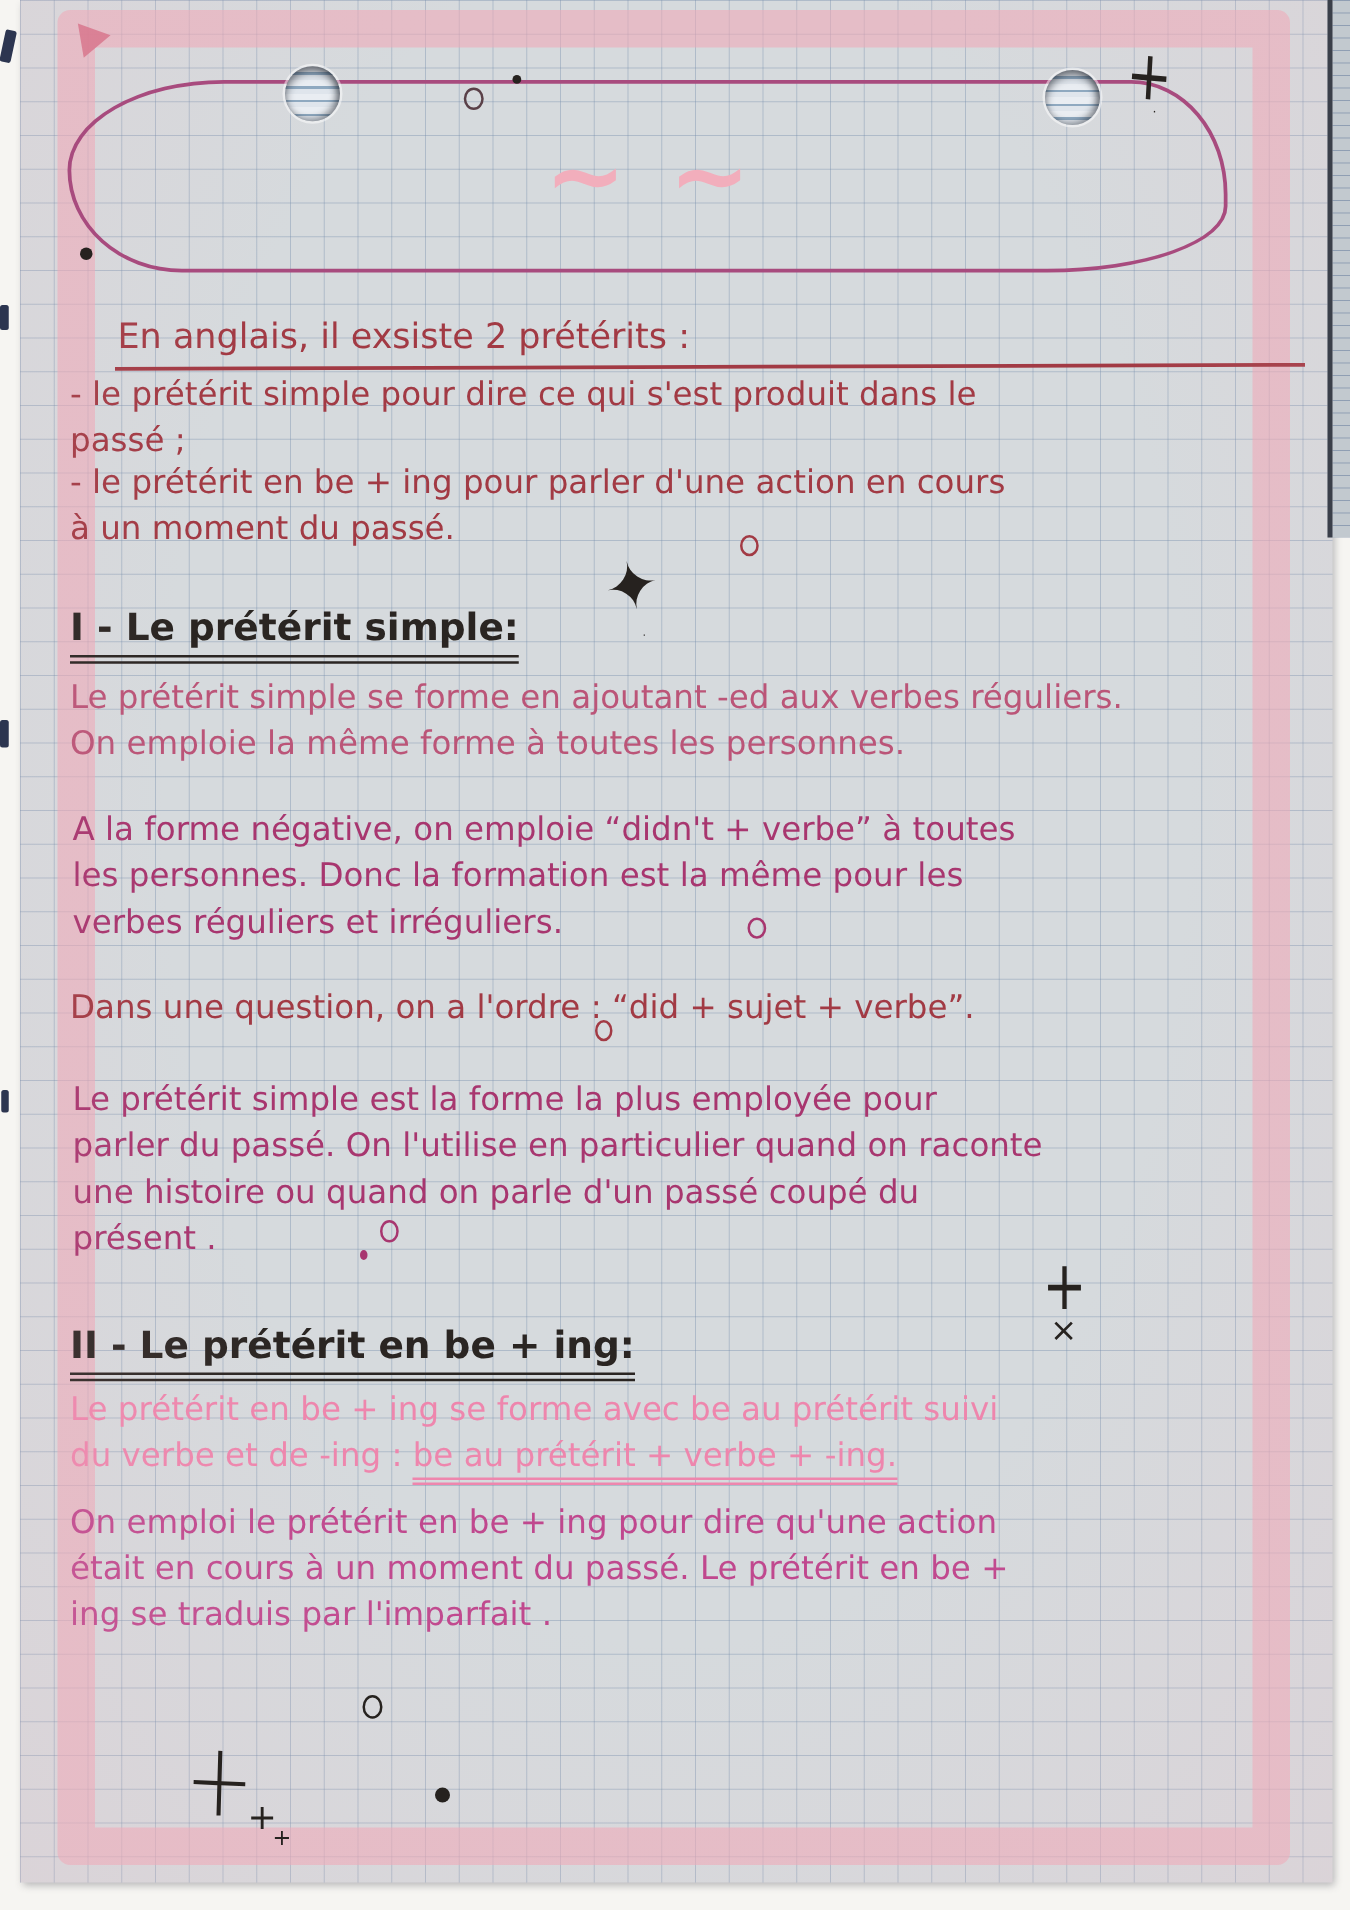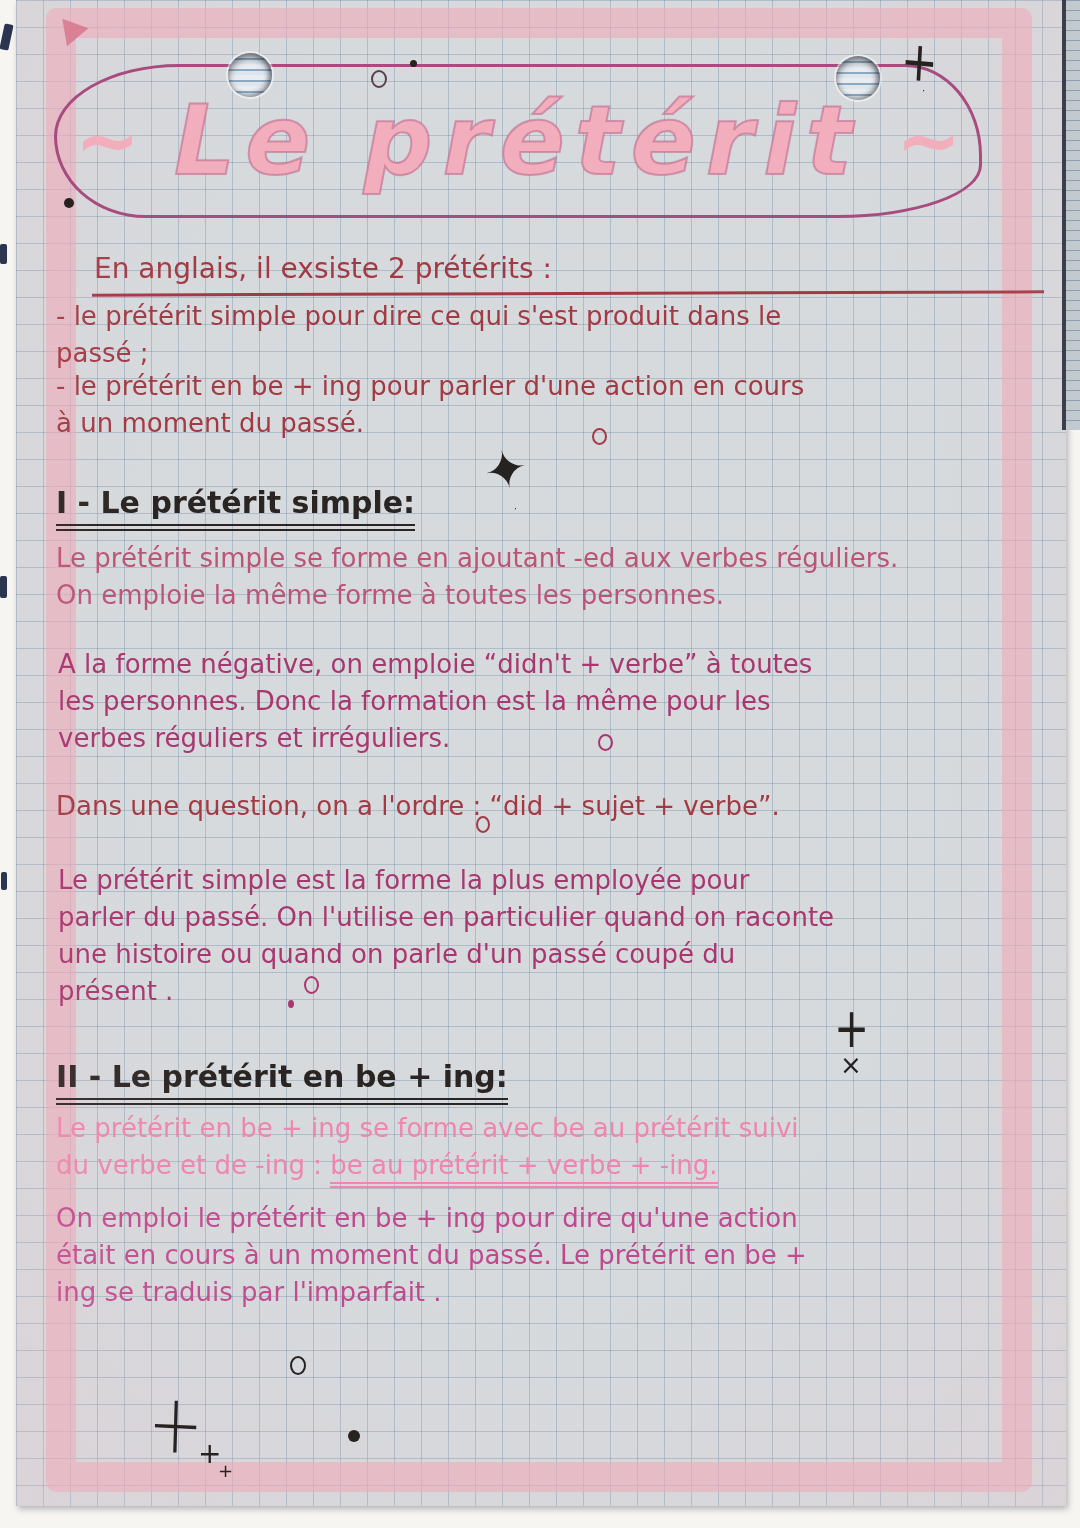--- a/index.html
+++ b/index.html
@@ -119,21 +119,20 @@
 
 <div class="page">
   <div class="pink-frame"></div>
   <div class="corner-arrow"></div>
 
   <div class="hole hole-left"></div>
   <div class="hole hole-right"></div>
 
   <div class="title-blob">
     <span class="tilde" style="color: rgb(242, 174, 188);">~</span>
-    <span class="title-text" style="color: rgb(242, 174, 188);">Le prétérit</span>
     <span class="tilde" style="color: rgb(242, 174, 188);">~</span>
   </div>
 
   <p class="blk intro-heading" style="color: rgb(162, 58, 68);">En anglais, il exsiste 2 prétérits :</p>
   <div class="rule-line"></div>
   <p class="blk bullet1" style="color: rgb(162, 58, 68);">- le prétérit simple pour dire ce qui s'est produit dans le
 passé ;</p>
   <p class="blk bullet2" style="color: rgb(162, 58, 68);">- le prétérit en be + ing pour parler d'une action en cours
 à un moment du passé.</p>
 

